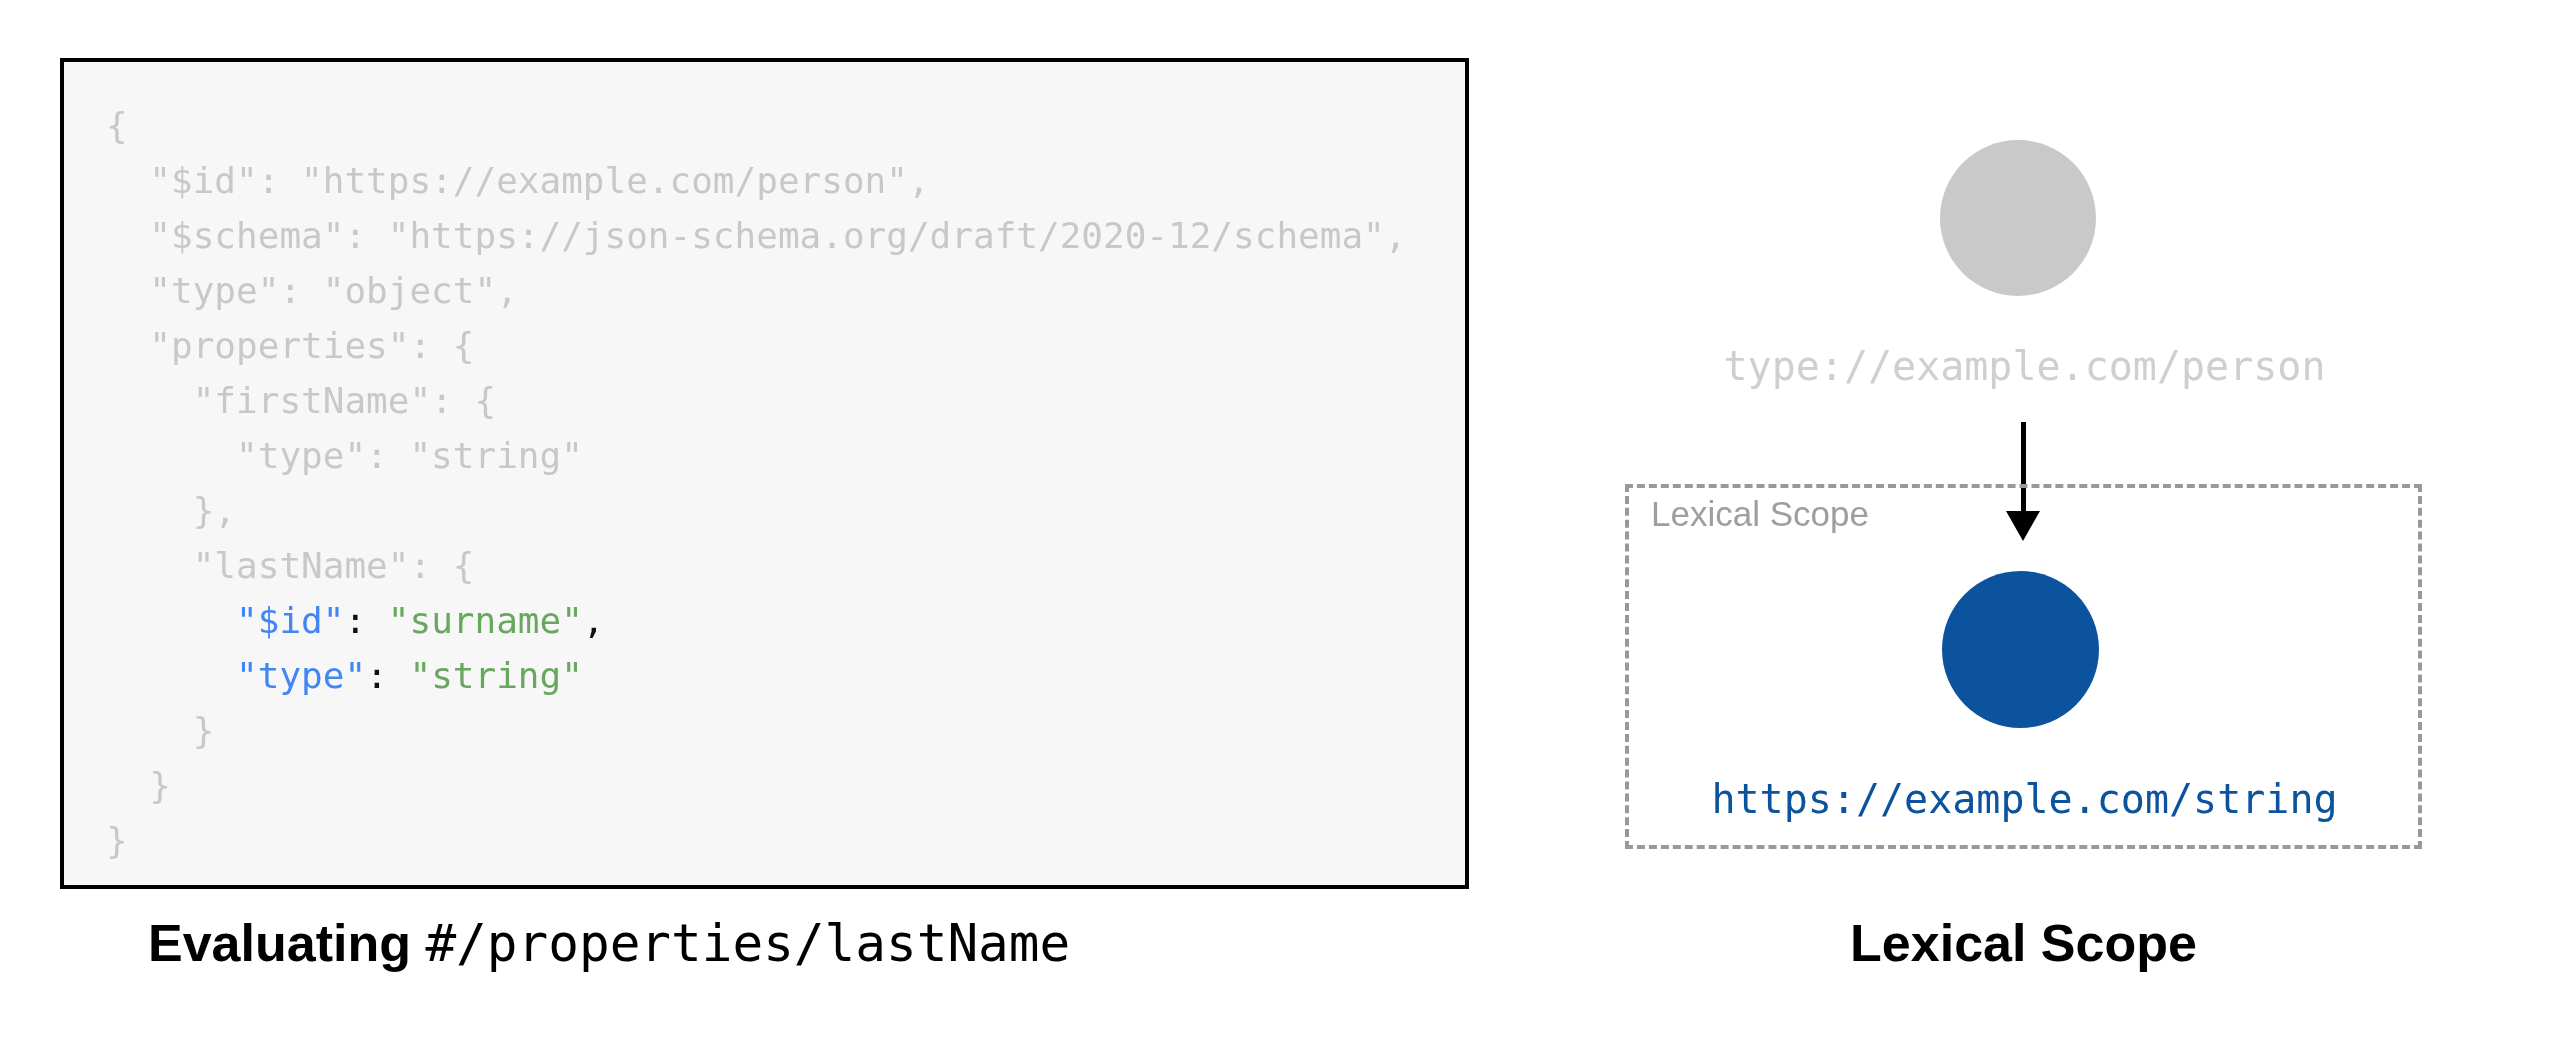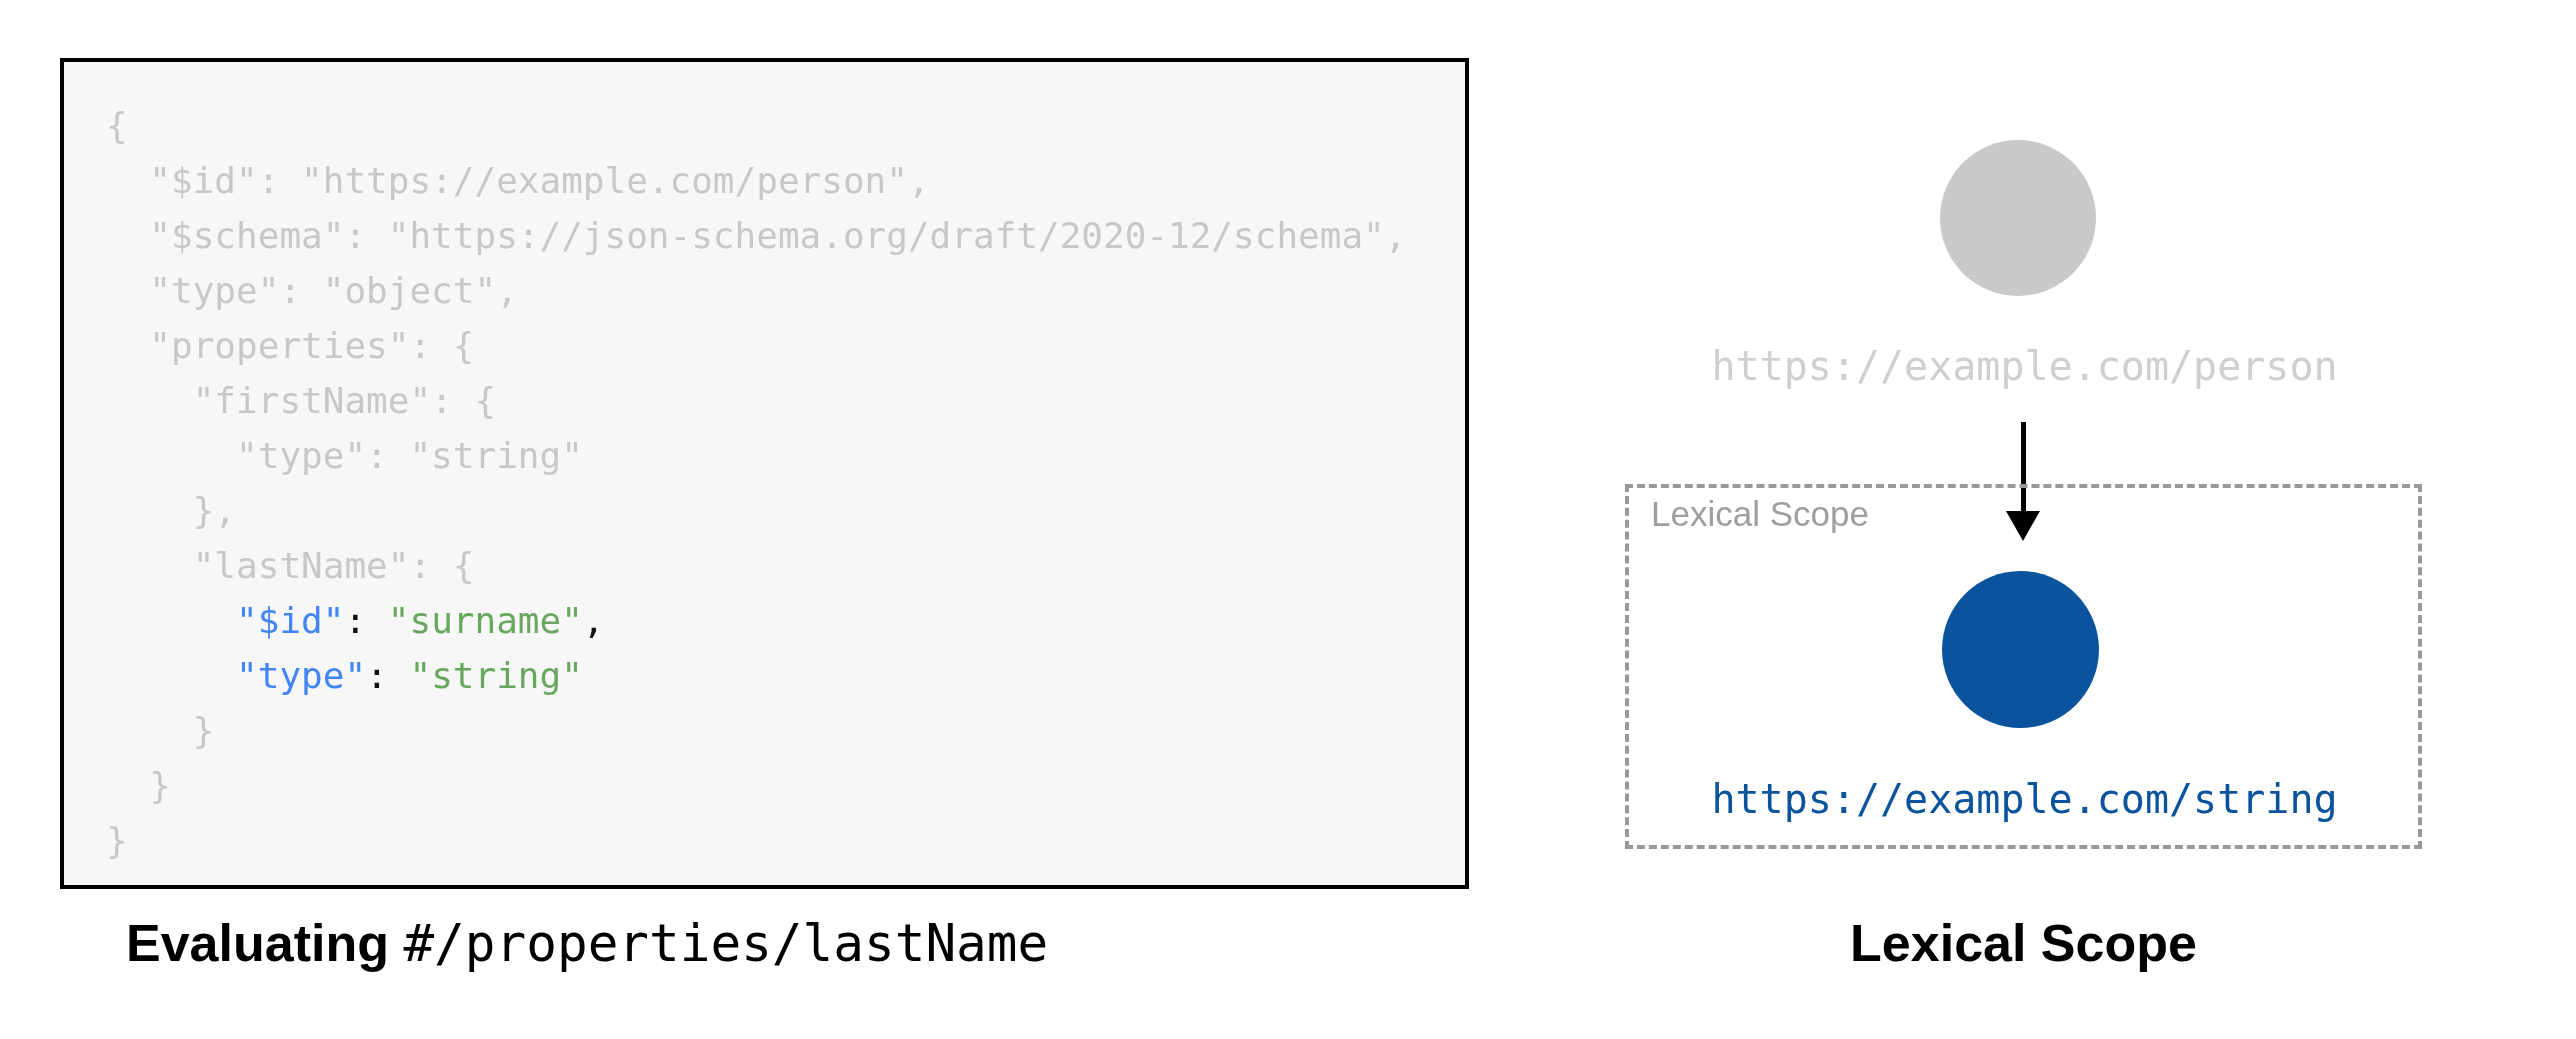--- a/index.html
+++ b/index.html
@@ -27,21 +27,21 @@
     line-height:55px;
     white-space:pre;
   }
   .c-gray {color:#c8c8ca;}
   .c-blue {color:#4285f4;}
   .c-green{color:#68a75e;}
   .c-dark {color:#111111;}
 
   
   .caption-left{
-    left:126px;top:913px;
+    left:148px;top:913px;
     font-size:52px;
     color:#000000;
     white-space:nowrap;
   }
   .caption-left .bold-part{font-weight:bold;}
   .caption-left .mono-part{
     font-family:"DejaVu Sans Mono", monospace;
     font-size:51px;
   }
   .caption-right{
@@ -100,21 +100,21 @@
 <body>
 
 <div class="abs code-panel">
   <pre class="code-pre"><div><span class="c-gray">{</span></div><div><span class="c-gray">  "$id": "https://example.com/person",</span></div><div><span class="c-gray">  "$schema": "https://json-schema.org/draft/2020-12/schema",</span></div><div><span class="c-gray">  "type": "object",</span></div><div><span class="c-gray">  "properties": {</span></div><div><span class="c-gray">    "firstName": {</span></div><div><span class="c-gray">      "type": "string"</span></div><div><span class="c-gray">    },</span></div><div><span class="c-gray">    "lastName": {</span></div><div><span class="c-gray">      </span><span class="c-blue">"$id"</span><span class="c-dark">: </span><span class="c-green">"surname"</span><span class="c-dark">,</span></div><div><span class="c-gray">      </span><span class="c-blue">"type"</span><span class="c-dark">: </span><span class="c-green">"string"</span></div><div><span class="c-gray">    }</span></div><div><span class="c-gray">  }</span></div><div><span class="c-gray">}</span></div></pre>
 </div>
 
 <div class="abs caption-left"><span class="bold-part">Evaluating</span><span> </span><span class="mono-part">#/properties/lastName</span></div>
 
 <div class="abs root-circle" style="background-color: rgb(201, 201, 201);"></div>
 
-<div class="abs root-url" style="color: rgb(207, 207, 207);">https://example.com/person</div>
+<div class="abs root-url" style="color: rgb(207, 207, 207);">type://example.com/person</div>
 
 <div class="abs arrow-line" style="background-color: rgb(0, 0, 0);"></div>
 <div class="abs arrow-head" style="border-top-color: rgb(0, 0, 0);"></div>
 
 <div class="abs scope-box" style="border-color: rgb(153, 153, 153);"></div>
 
 <div class="abs scope-title" style="color: rgb(158, 158, 158);">Lexical Scope</div>
 
 <div class="abs child-circle" style="background-color: rgb(11, 84, 157);"></div>
 

